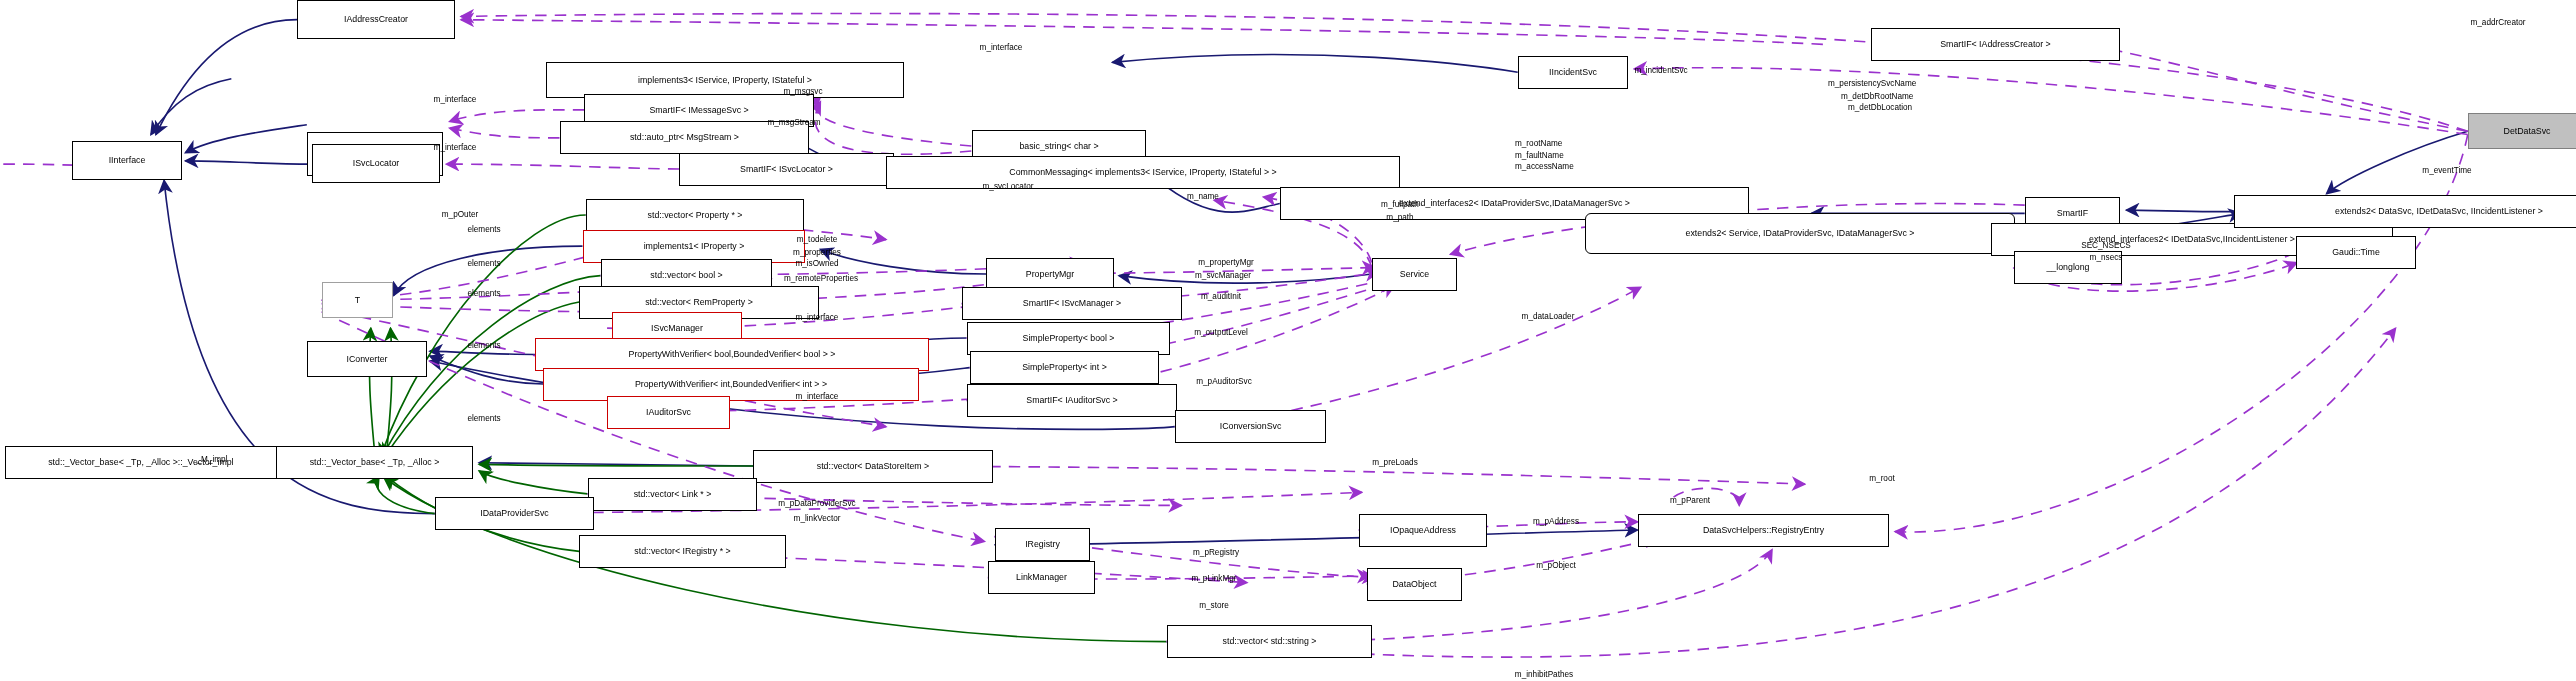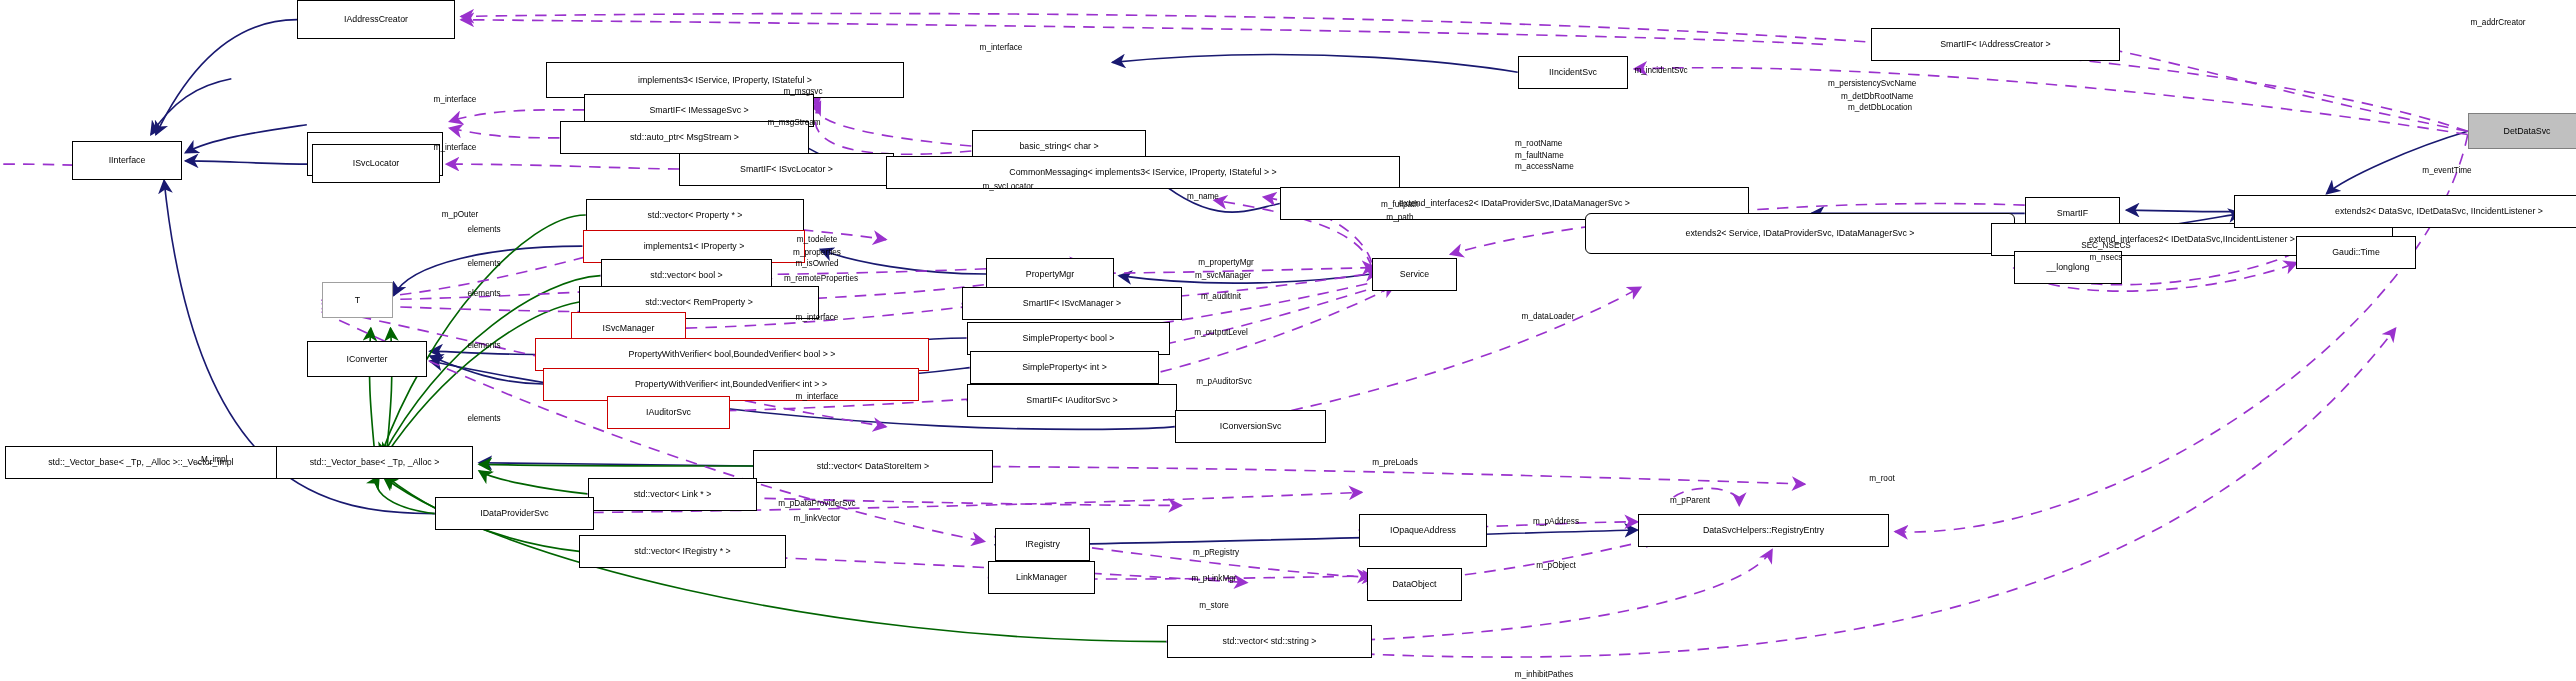--- a/index.html
+++ b/index.html
@@ -129,21 +129,21 @@
     <div class="node" style="left: 679px; top: 153px; width: 215px; height: 33px; font-size: 8.8px;">SmartIF&lt; ISvcLocator &gt;</div>
     <div class="node" style="left: 972px; top: 130px; width: 174px; height: 33px; font-size: 8.8px;">basic_string&lt; char &gt;</div>
     <div class="node" style="left: 886px; top: 156px; width: 514px; height: 33px; font-size: 8.8px;">CommonMessaging&lt; implements3&lt; IService, IProperty, IStateful &gt; &gt;</div>
     <div class="node" style="left: 1518px; top: 56px; width: 110px; height: 33px; font-size: 8.8px;">IIncidentSvc</div>
     <div class="node" style="left: 1823px; top: 28px; width: 249px; height: 33px; font-size: 8.8px; margin-left: 48px;">SmartIF&lt; IAddressCreator &gt;</div>
     <div class="node grey" style="left: 2468px; top: 113px; width: 118px; height: 36px; font-size: 8.8px;">DetDataSvc</div>
     <div class="node" style="left: 586px; top: 199px; width: 218px; height: 33px; font-size: 8.8px;">std::vector&lt; Property * &gt;</div>
     <div class="node red" style="left: 583px; top: 230px; width: 222px; height: 33px; font-size: 8.8px;">implements1&lt; IProperty &gt;</div>
     <div class="node" style="left: 601px; top: 259px; width: 171px; height: 33px; font-size: 8.8px;">std::vector&lt; bool &gt;</div>
     <div class="node" style="left: 579px; top: 286px; width: 240px; height: 33px; font-size: 8.8px;">std::vector&lt; RemProperty &gt;</div>
-    <div class="node red" style="left: 571px; top: 312px; width: 115px; height: 33px; font-size: 8.8px;">ISvcManager</div>
+    <div class="node red" style="left: 612px; top: 312px; width: 130px; height: 33px; font-size: 8.8px;">ISvcManager</div>
     <div class="node red" style="left: 535px; top: 338px; width: 394px; height: 33px; font-size: 8.8px;">PropertyWithVerifier&lt; bool,BoundedVerifier&lt; bool &gt; &gt;</div>
     <div class="node red" style="left: 543px; top: 368px; width: 376px; height: 33px; font-size: 8.8px;">PropertyWithVerifier&lt; int,BoundedVerifier&lt; int &gt; &gt;</div>
     <div class="node red" style="left: 607px; top: 396px; width: 123px; height: 33px; font-size: 8.8px;">IAuditorSvc</div>
     <div class="node tgrey" style="left: 322px; top: 282px; width: 71px; height: 36px; font-size: 8.8px;">T</div>
     <div class="node" style="left: 307px; top: 341px; width: 120px; height: 36px; font-size: 8.8px;">IConverter</div>
     <div class="node" style="left: 986px; top: 258px; width: 128px; height: 33px; font-size: 8.8px;">PropertyMgr</div>
     <div class="node" style="left: 962px; top: 287px; width: 220px; height: 33px; font-size: 8.8px;">SmartIF&lt; ISvcManager &gt;</div>
     <div class="node" style="left: 967px; top: 322px; width: 203px; height: 33px; font-size: 8.8px;">SimpleProperty&lt; bool &gt;</div>
     <div class="node" style="left: 970px; top: 351px; width: 189px; height: 33px; font-size: 8.8px;">SimpleProperty&lt; int &gt;</div>
     <div class="node" style="left: 967px; top: 384px; width: 210px; height: 33px; font-size: 8.8px;">SmartIF&lt; IAuditorSvc &gt;</div>

